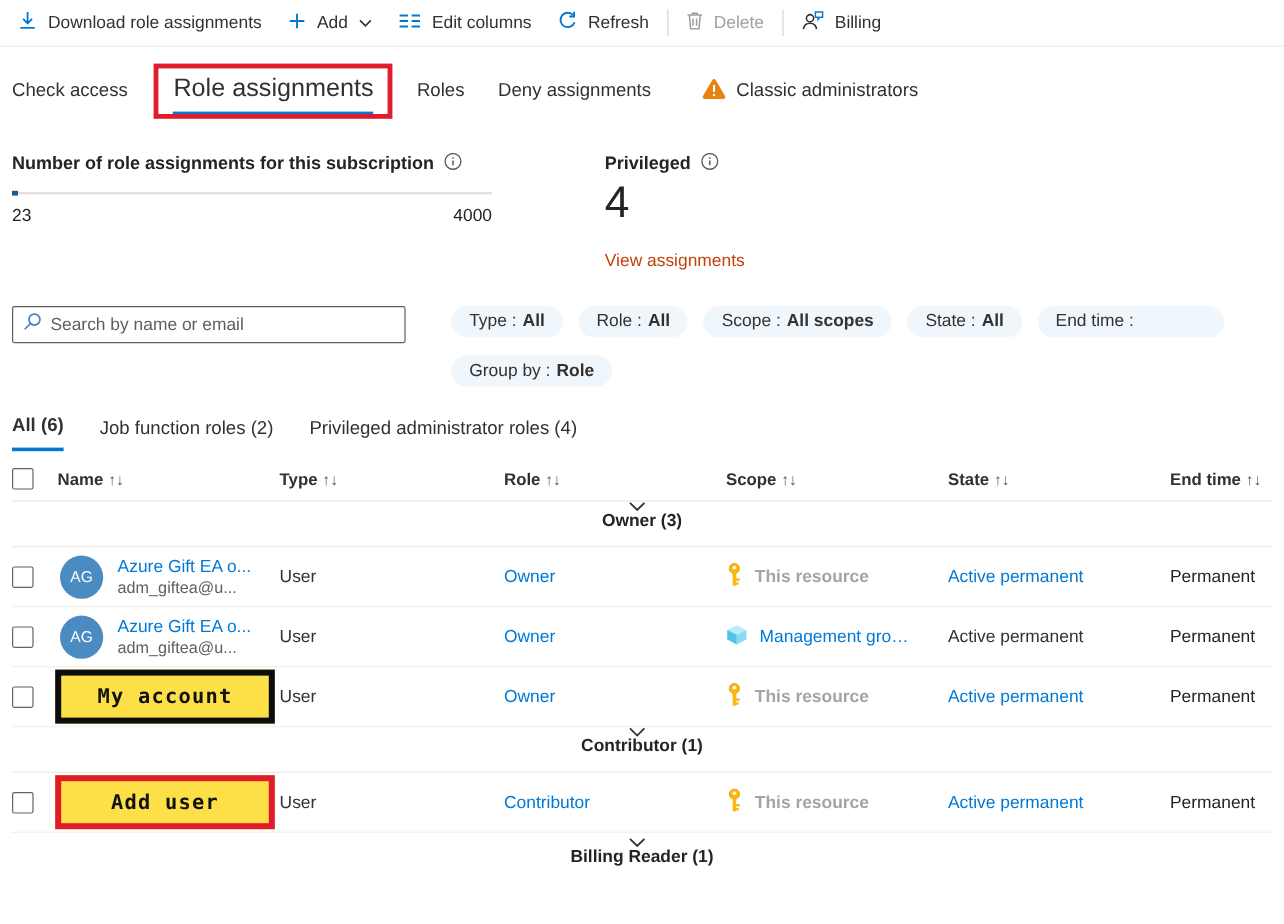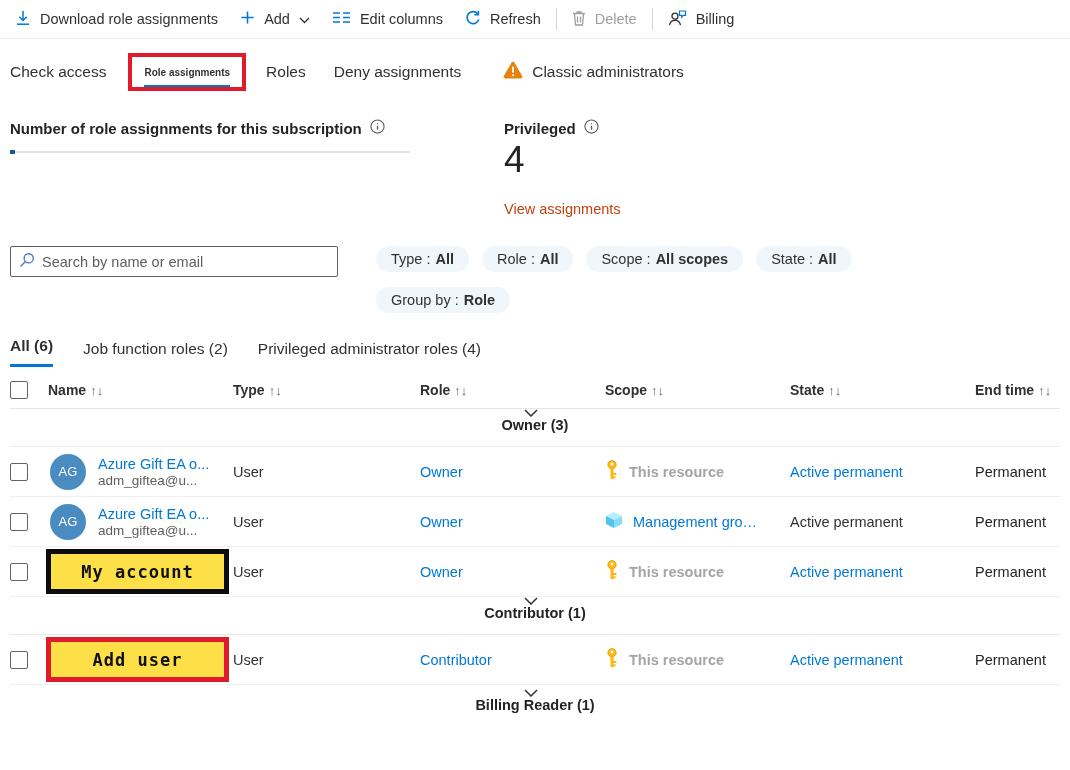--- a/index.html
+++ b/index.html
@@ -12,21 +12,21 @@
   .tb-item { display:inline-flex; align-items:center; gap:9px; padding:0 11px;
     font-size:14.5px; height:100%; cursor:pointer; white-space:nowrap; }
   .tb-item.disabled { color:#a19f9d; cursor:default; }
   .tb-div { width:1px; height:22px; background:#d6d4d2; margin:0 4px; }
 
   
   .tabs-row { display:flex; align-items:center; margin-top:14px; padding:0 10px; }
   .tab { font-size:15.5px; padding:10px 0; margin-right:28px; cursor:pointer; }
   .tab-active-wrap { border:4px solid #e01b2c; padding:5px 12px 0 12px;
     margin:0 20px 0 -6px; cursor:pointer; }
-  .tab-active-label { display:inline-block; font-weight:bold; font-size:10px;
+  .tab-active-label { display:inline-block; font-weight:normal; font-size:21px;
     padding-bottom:7px; border-bottom:2.5px solid #0078d4; }
   .classic { display:flex; align-items:center; gap:9px; font-size:15.5px;
     margin-left:14px; cursor:pointer; }
 
   
   .stats { display:flex; margin-top:28px; padding:0 10px; }
   .stats-left { width:400px; }
   .stats-title { display:flex; align-items:center; gap:8px; font-size:15px;
     font-weight:bold; color:#252423; }
   .progress { margin-top:13px; position:relative; height:4px; }
@@ -173,20 +173,24 @@
       <span>Number of role assignments for this subscription</span>
       <span><svg width="15" height="15" viewBox="0 0 16 16">
             <circle cx="8" cy="8" r="7" fill="none" stroke="#605e5c" stroke-width="1.2"></circle>
             <path d="M8 7.2v4.2M8 4.4v1.2" stroke="#605e5c" stroke-width="1.4"></path>
           </svg></span>
     </div>
     <div class="progress">
       <div class="progress-track"></div>
       <div class="progress-fill"></div>
     </div>
+    <div class="stats-values">
+      <span>23</span>
+      <span>4000</span>
+    </div>
   </div>
   <div class="stats-right">
     <div class="priv-title">
       <span>Privileged</span>
       <span><svg width="15" height="15" viewBox="0 0 16 16">
             <circle cx="8" cy="8" r="7" fill="none" stroke="#605e5c" stroke-width="1.2"></circle>
             <path d="M8 7.2v4.2M8 4.4v1.2" stroke="#605e5c" stroke-width="1.4"></path>
           </svg></span>
     </div>
     <div class="priv-count">4</div>
@@ -212,20 +216,24 @@
         <span>Role :</span>
           <b>All</b>
       </div>
       <div class="pill">
         <span>Scope :</span>
           <b>All scopes</b>
       </div>
       <div class="pill">
         <span>State :</span>
           <b>All</b>
+      </div>
+      <div class="pill cut">
+        <span>End time :</span>
+          <b></b>
       </div>
     </div>
     <div class="pill-line">
       <div class="pill">
         <span>Group by :</span>
           <b>Role</b>
       </div>
     </div>
   </div>
 </div>

